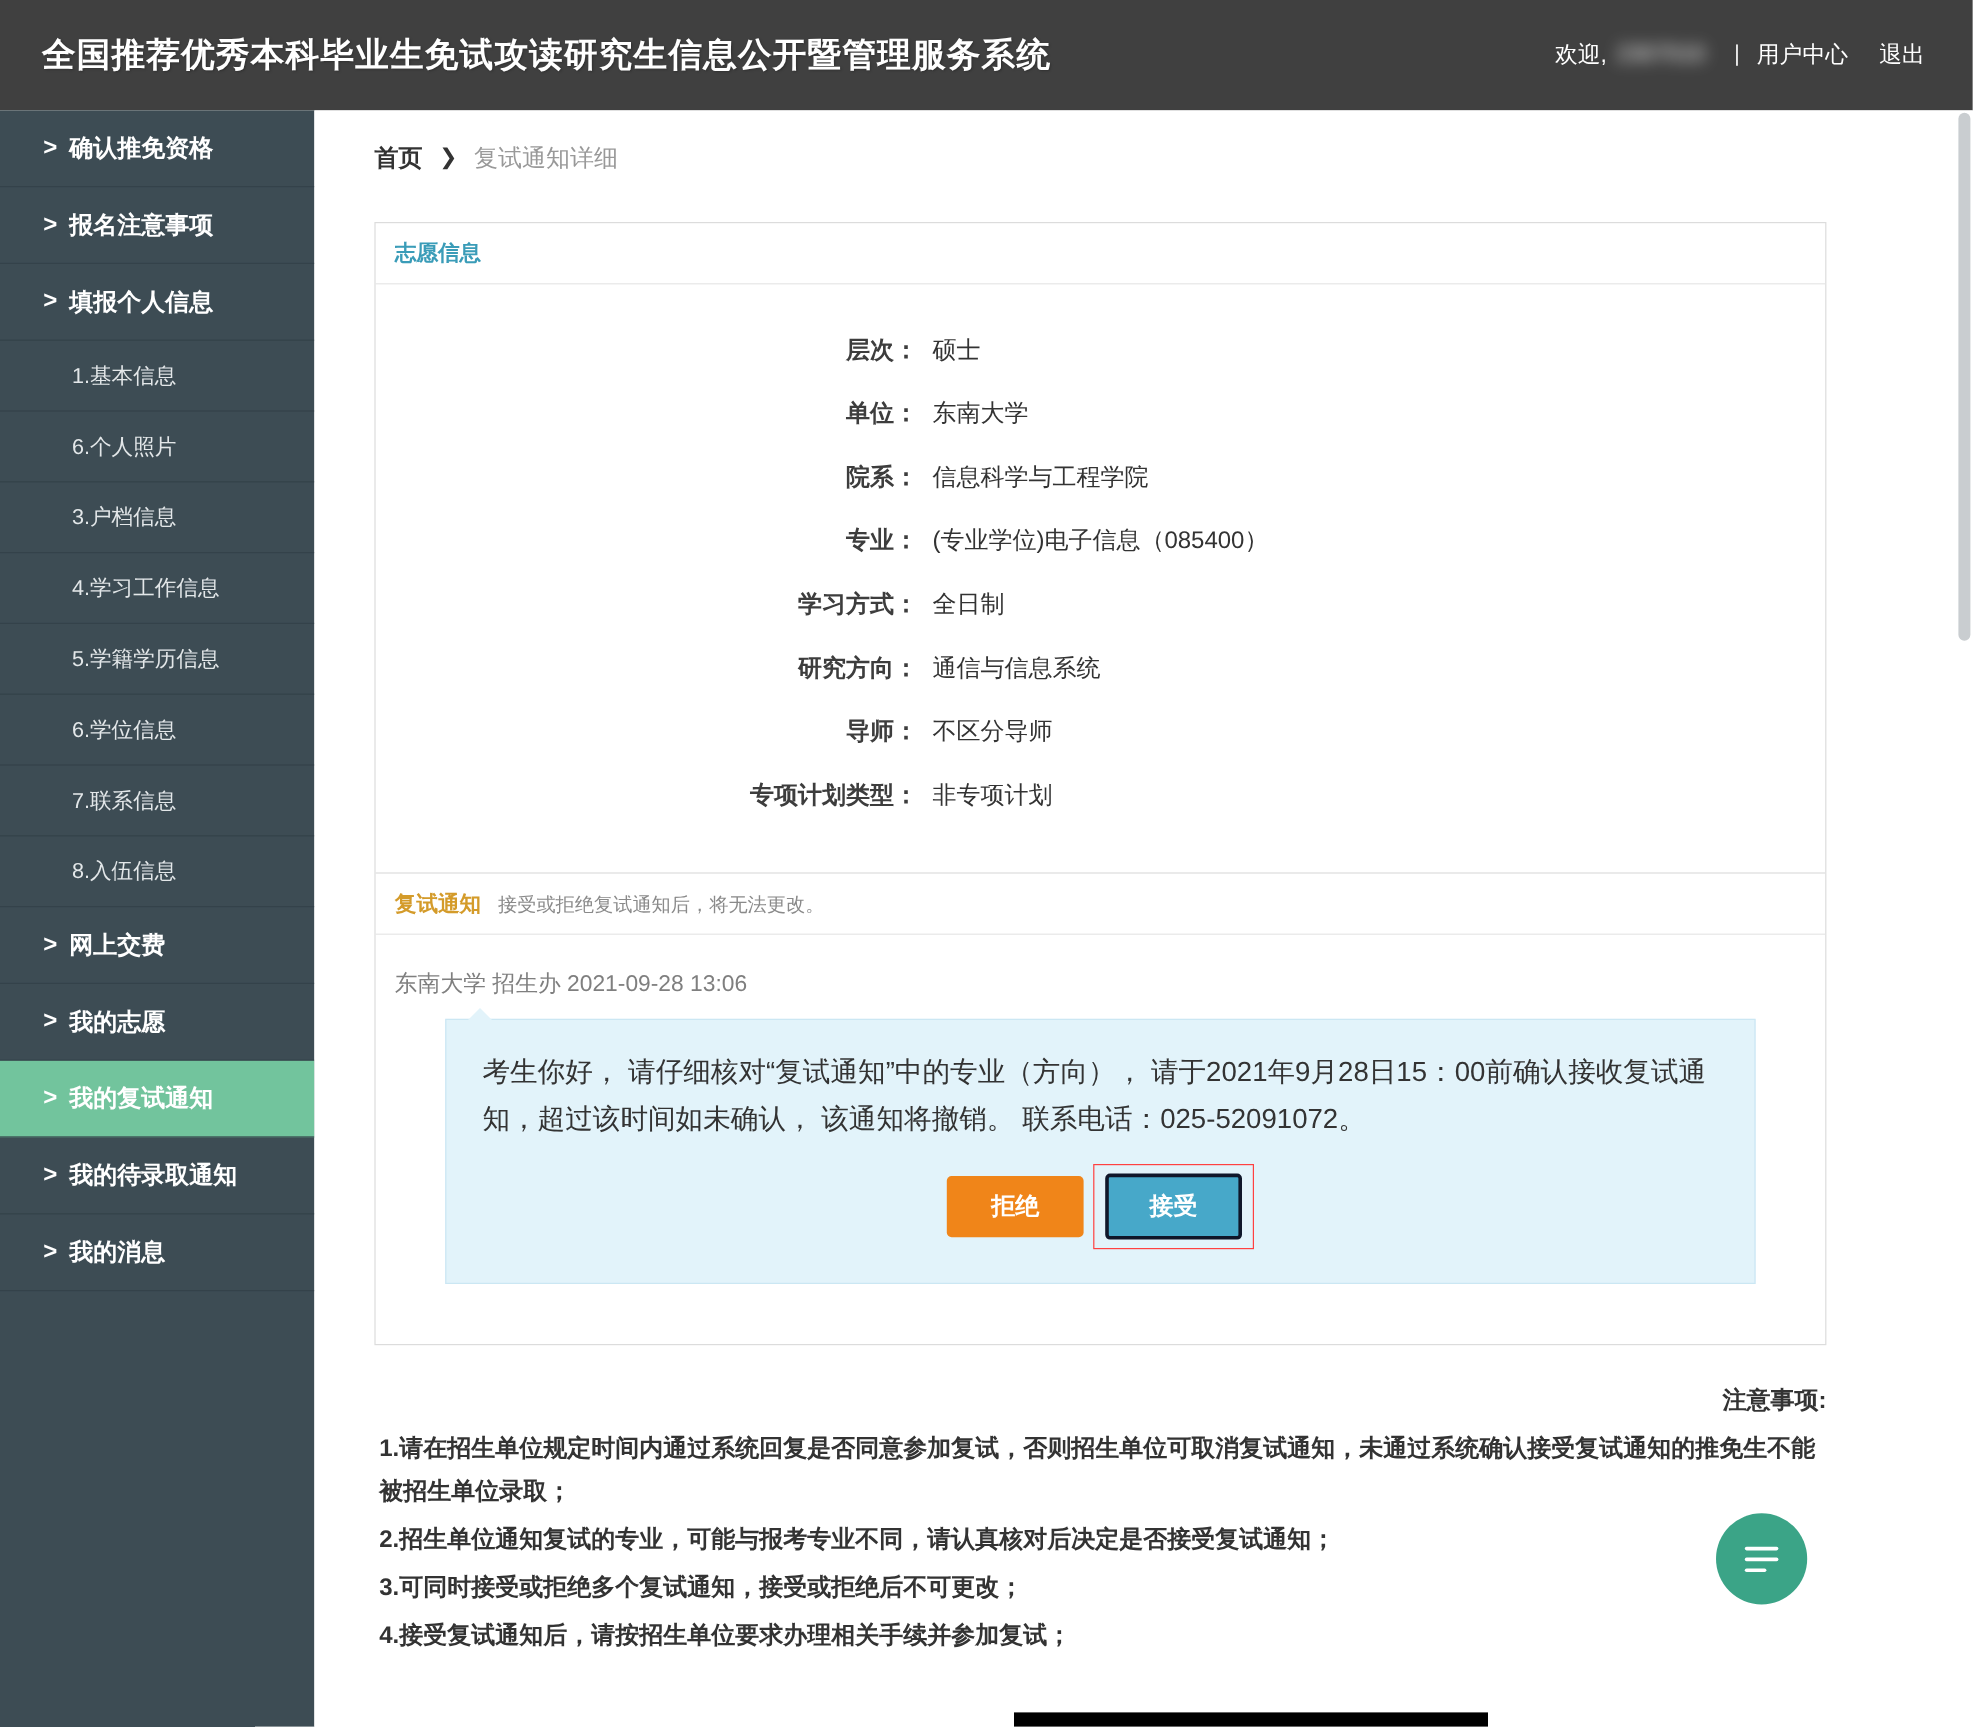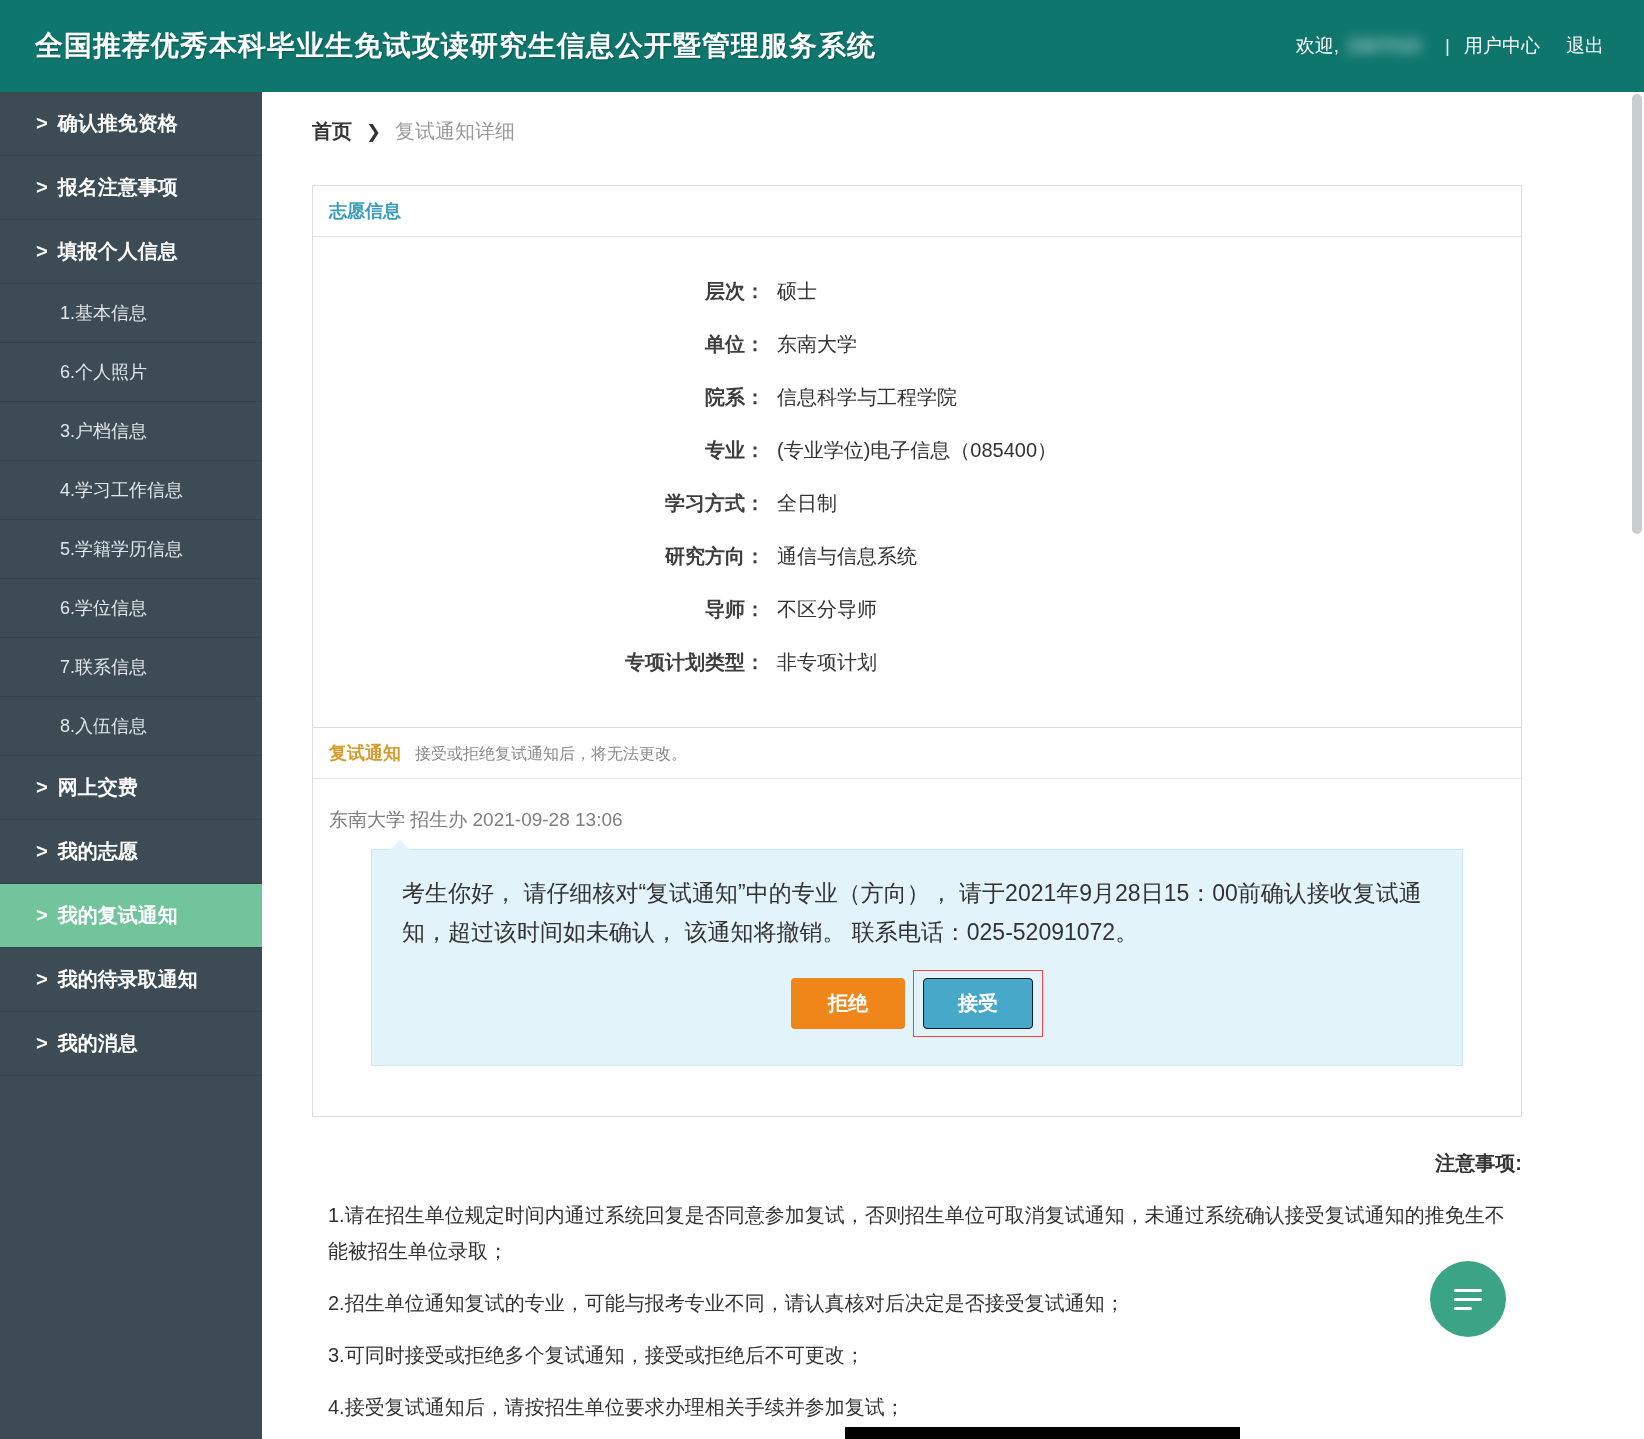--- a/index.html
+++ b/index.html
@@ -8,21 +8,21 @@
     position: relative;
     overflow: hidden;
     background: #ffffff;
     font-family: "Liberation Sans", "DejaVu Sans", sans-serif;
     color: #333;
   }
 
   
   .app-header {
     position: absolute; left: 0; top: 0; right: 0; height: 92px;
-    background: #0f766e;
+    background: #404040;
     display: flex; align-items: center; justify-content: space-between;
     padding: 0 40px 0 35px;
   }
   .app-title {
     color: #fff; font-size: 28px; font-weight: bold;
     text-shadow: 1px 1px 2px rgba(0,0,0,0.25);
     letter-spacing: 1px;
   }
   .header-right {
     display: flex; align-items: center; color: #fff; font-size: 19px;
@@ -98,28 +98,28 @@
   }
   .bubble-message { font-size: 23px; line-height: 1.7; color: #333; }
   .btn-row { display: flex; justify-content: center; align-items: center; margin-top: 18px; }
   .reject-btn {
     background: #F08519; color: #fff; border: none; border-radius: 4px;
     font-size: 20px; font-weight: bold; padding: 12px 37px; cursor: pointer;
     font-family: inherit;
   }
   .accept-wrap { border: 1px solid #FF4040; padding: 7px 9px; margin-left: 8px; }
   .accept-btn {
-    background: #47A8C9; color: #fff; border: 1px solid #0f172a; border-radius: 4px;
+    background: #47A8C9; color: #fff; border: 3px solid #0f172a; border-radius: 4px;
     font-size: 20px; font-weight: bold; padding: 11px 34px; cursor: pointer;
     font-family: Liberation Serif, serif;
   }
 
   .notes { margin-top: 28px; font-size: 20px; color: #333; line-height: 1.8; }
   .notes-title { font-weight: bold; text-align: right; }
-  .note-item { margin: 16px; }
+  .note-item { margin: 4px; font-weight: bold; }
 
   
   .scrollbar-thumb {
     position: absolute; right: 2px; top: 94px; width: 10px; height: 440px;
     background: #C9CDD0; border-radius: 6px;
   }
   .fab {
     position: absolute; left: 1430px; top: 1261px; width: 76px; height: 76px;
     border-radius: 50%; background: #3BA487; cursor: pointer;
     display: flex; flex-direction: column; align-items: center; justify-content: center;

